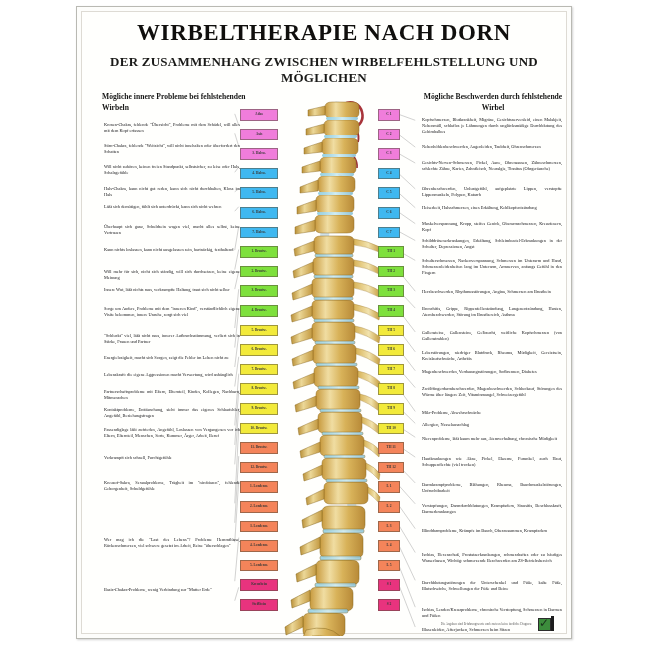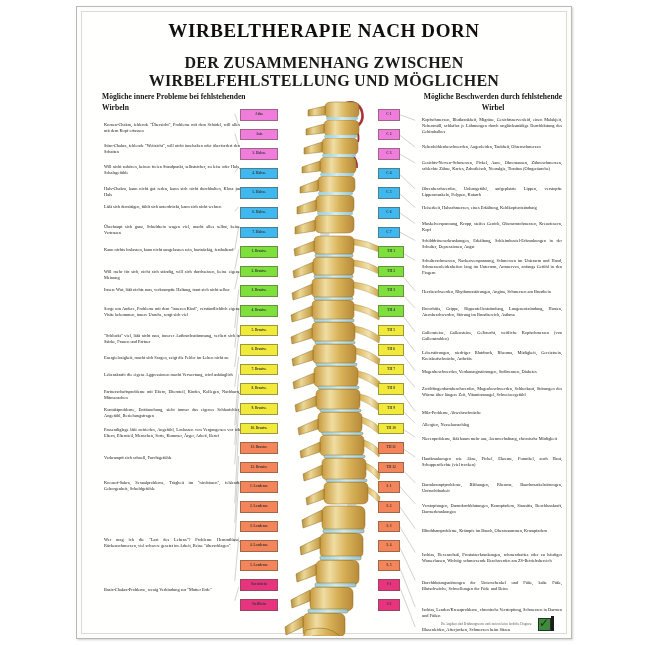--- a/index.html
+++ b/index.html
@@ -25,34 +25,34 @@
     border: 1px solid #dedbd4;
     background: #fffffd;
   }
 
   
   .title {
     position: absolute; left: 0; right: 0; top: 8px;
     text-align: center;
     font-family: "Liberation Serif", serif;
     font-weight: bold;
-    font-size: 19px;
+    font-size: 23px;
     letter-spacing: .6px;
     color: #100f0d;
     white-space: nowrap;
   }
   .subtitle1, .subtitle2 {
     position: absolute; left: 14px; right: 14px;
     text-align: center;
     font-family: "Liberation Serif", serif;
     font-weight: bold;
     color: #1a1a18;
     letter-spacing: .25px;
   }
-  .subtitle1 { top: 42px; font-size: 16px; }
+  .subtitle1 { top: 42px; font-size: 13px; }
   .subtitle2 { top: 56px; font-size: 10.3px; }
 
   .colhead {
     position: absolute;
     font-family: "Liberation Serif", serif;
     font-weight: bold;
     font-size: 7.6px;
     color: #141413;
     line-height: 1.45;
     text-align: center;

